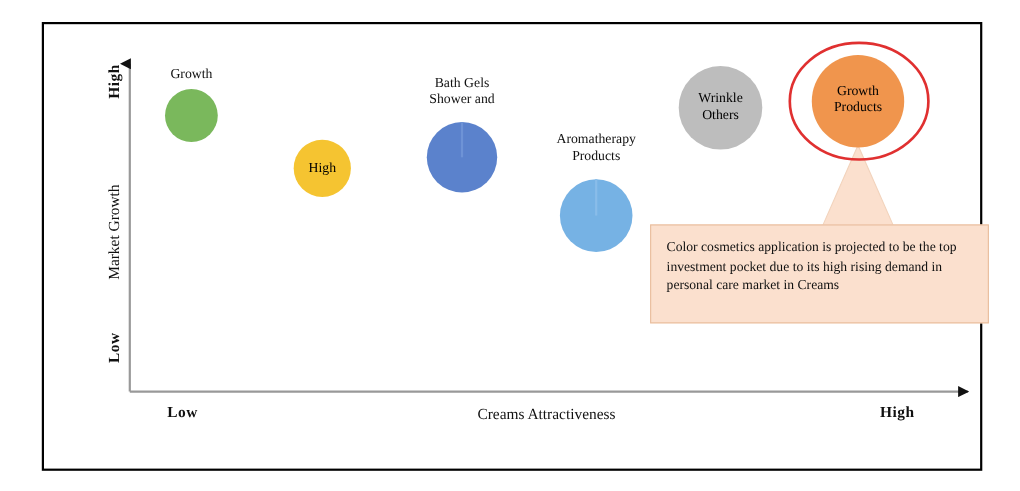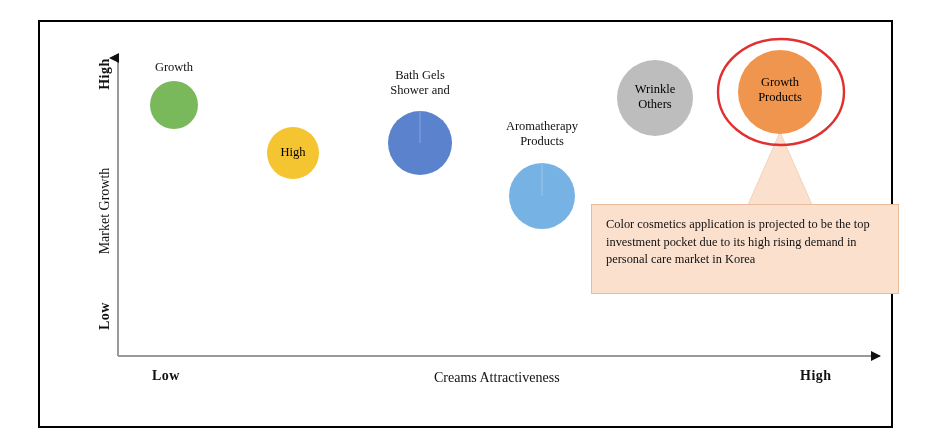--- a/index.html
+++ b/index.html
@@ -127,16 +127,16 @@
     <div>Wrinkle</div>
     <div>Others</div>
   </div>
 
   <div class="bubble-inner-label" style="left:725px;top:75px;width:110px;">
     <div>Growth</div>
     <div>Products</div>
   </div>
 
   <div id="callout">
-    <div class="txt">Color cosmetics application is projected to be the top investment pocket due to its high rising demand in personal care market in Korea</div>
+    <div class="txt">Color cosmetics application is projected to be the top investment pocket due to its high rising demand in personal care market in Creams</div>
   </div>
 
 </div>
 
 </body></html>

